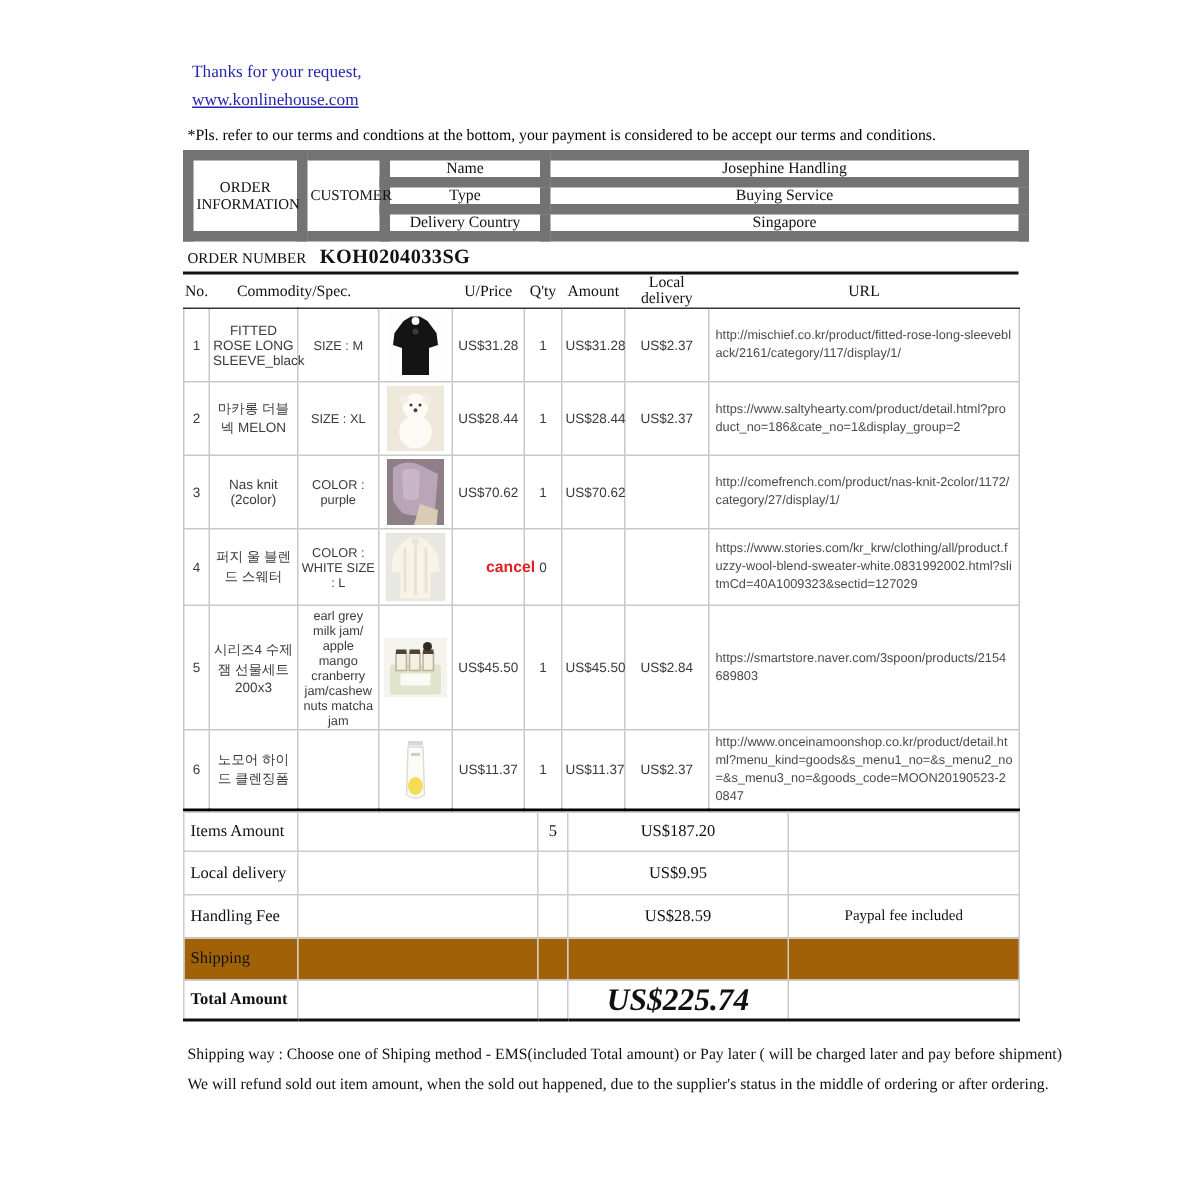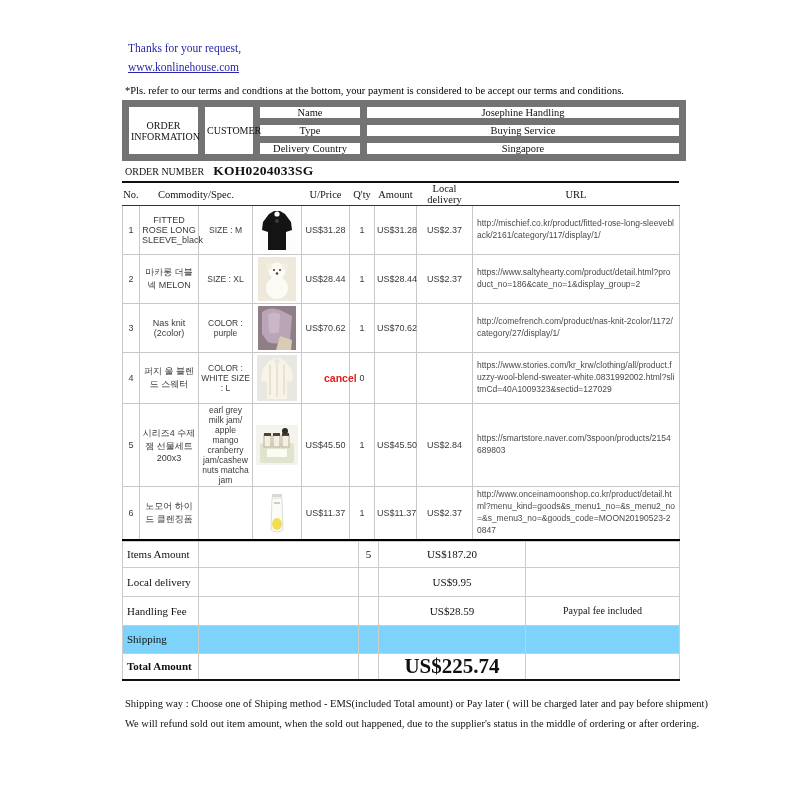--- a/index.html
+++ b/index.html
@@ -41,24 +41,24 @@
   }
   .items-table td.spec-cell { font-size:8.5px; }
   .items-table td.img-cell { padding:2px 0; }
   .cancel-text { color:#e02020; font-weight:bold; font-size:10.5px;margin-left:20px; }
 
   
   .summary-table { font-size:11px; }
   .summary-table td { border:1px solid #cccccc; text-align:center; padding:0 2px; }
   .summary-table td.sum-label { text-align:left; padding-left:4px; }
   .summary-table td.sum-note { font-size:10px; }
-  .summary-table tr.highlight td { background:#7dd3fc; }
+  .summary-table tr.highlight td { background:#a16207; }
   .summary-table tr.total-row td { border-bottom:2.5px solid #101010; }
   .total-label { font-weight:bold; }
-  .total-value { font-weight:bold; font-size:21px; }
+  .total-value { font-weight:bold; font-size:21px;font-style:italic; }
 
   
   .notes { margin-top:8px; width:610px; }
   .notes p { font-size:10.5px; margin:0 0 0 3px; padding-top:9px; }
 
   .thumb { display:block; margin:0 auto; }
 </style>
 </head>
 <body>
 

